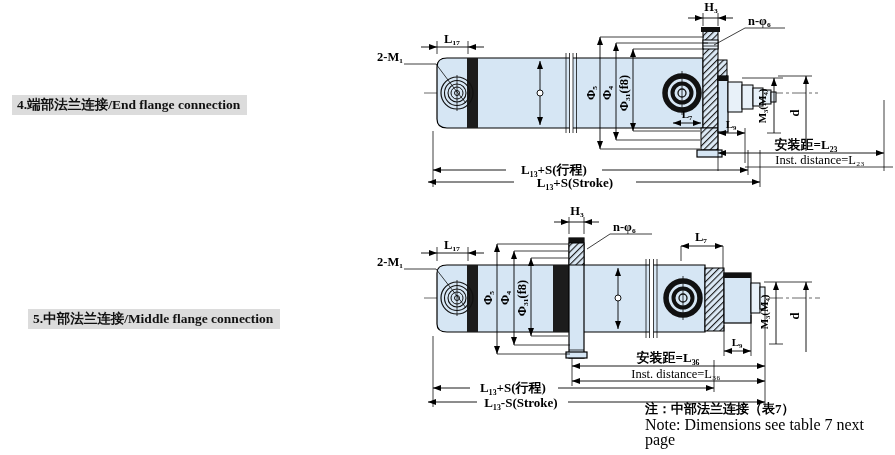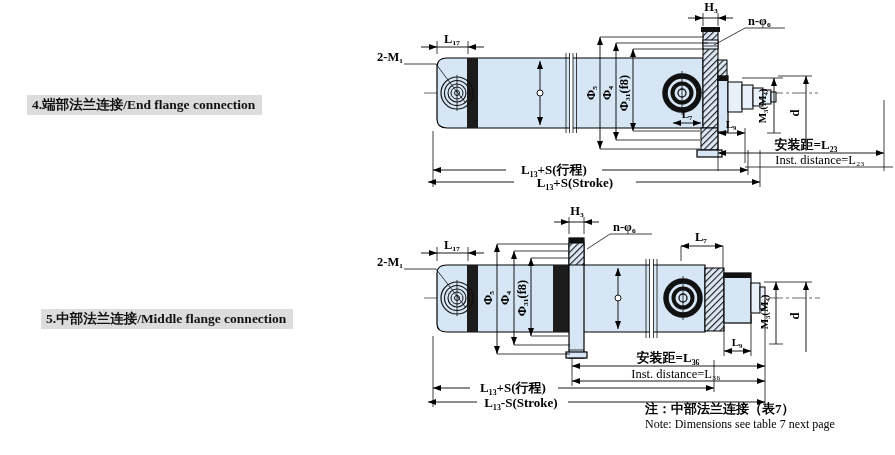--- a/index.html
+++ b/index.html
@@ -6,25 +6,25 @@
   .canvas {
     position:relative; width:895px; height:455px; background:#ffffff;
     font-family:"Liberation Serif","DejaVu Serif","DejaVu Sans",serif;
     overflow:hidden;
   }
   .chip {
     position:absolute; background:#dcdcdc; color:#111;
     font-size:13.5px; font-weight:bold; line-height:18px; padding:1px 7px 1px 5px;
     white-space:nowrap;
   }
-  .chip1 { left:27px; top:95px; }
-  .chip2 { left:41px; top:309px; }
+  .chip1 { left:12px; top:95px; }
+  .chip2 { left:28px; top:309px; }
   .note { position:absolute; left:645px; top:401px; color:#000; }
   .note-cn { font-size:13px; font-weight:bold; line-height:16px; }
-  .note-en { font-size:12px; line-height:15px; }
+  .note-en { font-size:16px; line-height:15px; }
   svg { position:absolute; left:0; top:0; }
   svg text { font-family:"Liberation Serif","DejaVu Serif","DejaVu Sans",serif; fill:#000; }
   .lbl  { font-size:12.5px; font-weight:bold; }
   .lblS { font-size:11px;  font-weight:bold; }
   .cnB  { font-size:13px;  font-weight:bold; }
   .enR  { font-size:12.5px; }
   .cl   { stroke:#444; stroke-width:0.8; fill:none; stroke-dasharray:14 3 3 3; }
   .part { fill:#d6e6f4; stroke:#000; stroke-width:1.2; }
   .part2{ fill:#e8f1f9; stroke:#000; stroke-width:1; }
   .hat  { fill:url(#hatch); stroke:#000; stroke-width:1; }

